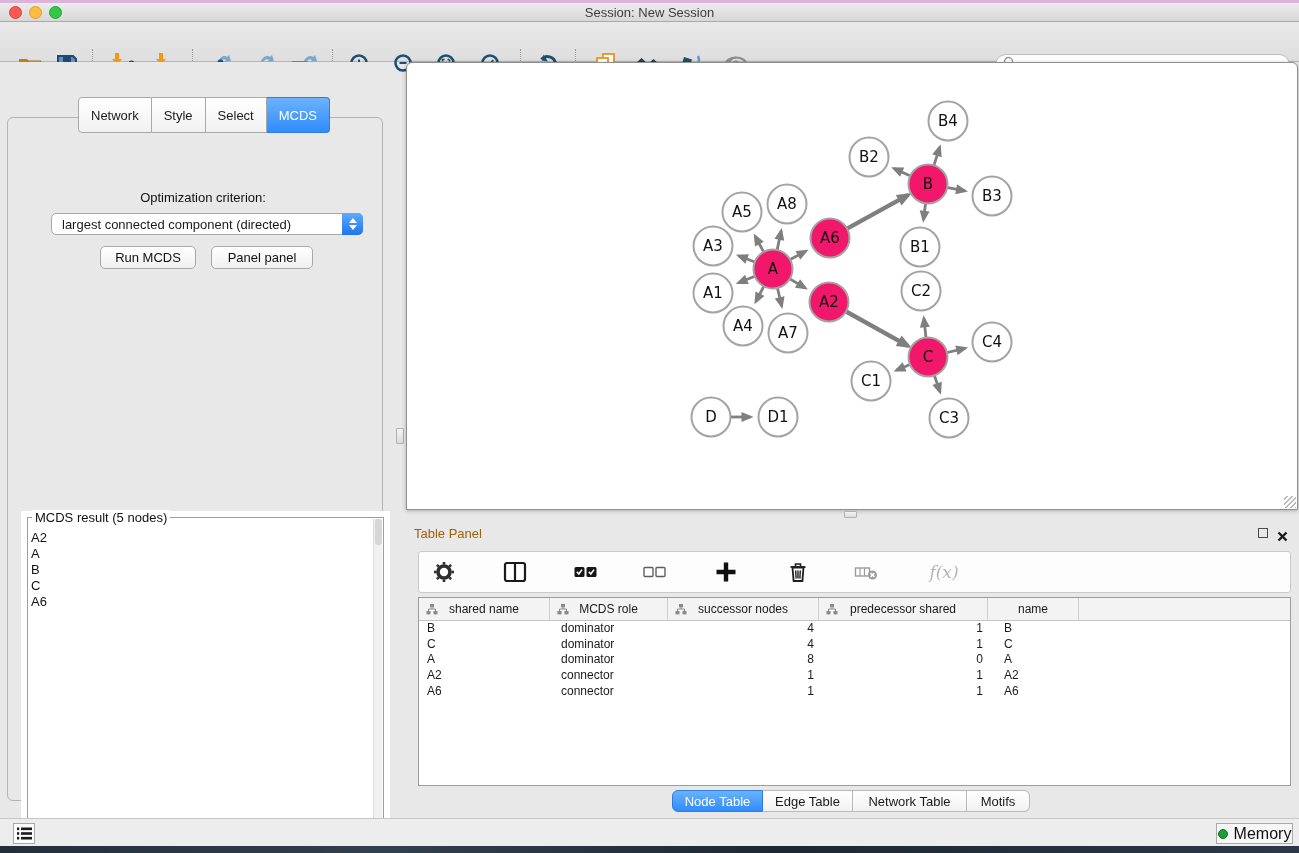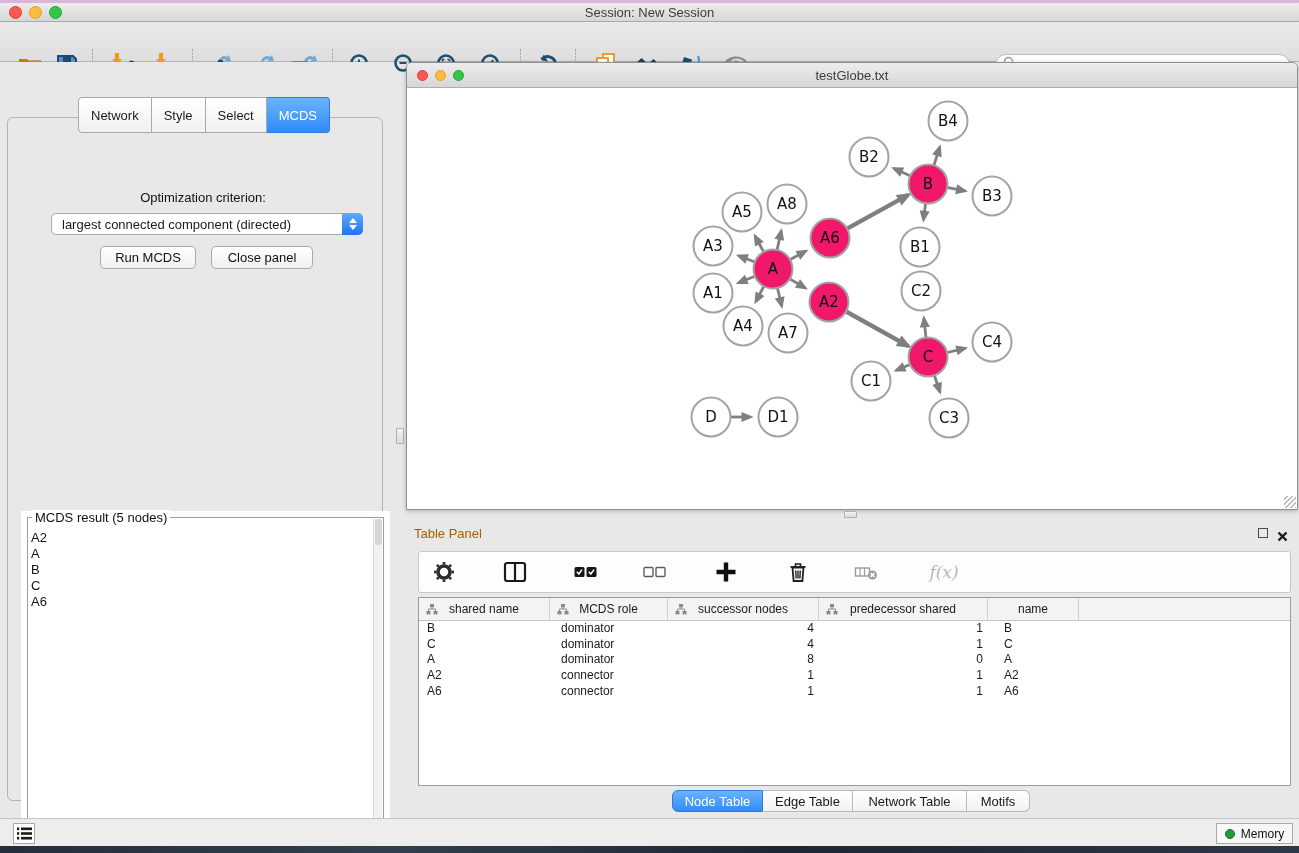--- a/index.html
+++ b/index.html
@@ -99,21 +99,21 @@
     background:linear-gradient(#ffffff,#f2f2f2); border:1px solid #b9b9b9; border-left:none; color:#1a1a1a; }
   .seg-tab:first-child { border-left:1px solid #b9b9b9; border-radius:6px 0 0 6px; }
   .seg-tab:last-child { border-radius:0 6px 6px 0; }
   .seg-tab.selected { background:linear-gradient(#6cb2fd,#2f8cfb); border-color:#2b7de0; color:#fff; }
 
   
   #statusbar { left:0; top:818px; width:1299px; height:28px; background:#ededed; border-top:1px solid #c6c6c6; }
   #list-btn { position:absolute; left:13px; top:4px; width:22px; height:21px; background:#fbfbfb; border:1px solid #a9a9a9;
     display:flex; align-items:center; justify-content:center; }
   #memory-btn { position:absolute; right:6px; top:4px; width:77px; height:21px; background:#f7f7f7; border:1px solid #a9a9a9;
-    display:flex; align-items:center; justify-content:center; gap:6px; font-size:12px; color:#111; }
+    display:flex; align-items:center; justify-content:center; gap:6px; font-size:16px; color:#111; }
   #memory-dot { width:10px; height:10px; border-radius:50%; background:#1d9e3a; border:1px solid #12702a; }
   #bottom-strip { left:0; top:846px; width:1299px; height:7px;
     background:linear-gradient(90deg,#232e3b,#31404e 30%,#1d2733 60%,#2b3847); }
 </style>
 </head>
 <body>
 
 <div id="top-strip" class="abs"></div>
 <div id="titlebar" class="abs">
   <div class="lights">
@@ -276,21 +276,21 @@
   <div id="cp-box">
     <div id="opt-select">
       <span>largest connected component (directed)</span>
       <span id="opt-stepper">
           <span class="chev-up"></span>
           <span class="chev-dn"></span>
         </span>
     </div>
     <div id="opt-label">Optimization criterion:</div>
     <button class="cp-btn" id="run-btn">Run MCDS</button>
-    <button class="cp-btn" id="closep-btn">Close panel</button>
+    <button class="cp-btn" id="closep-btn">Panel panel</button>
     <div id="mcds-result">
       <div id="mcds-fieldset">
         <span id="mcds-legend">MCDS result (5 nodes)</span>
         <div id="mcds-list">
             <div class="mcds-item">A2</div>
             <div class="mcds-item">A</div>
             <div class="mcds-item">B</div>
             <div class="mcds-item">C</div>
             <div class="mcds-item">A6</div>
           </div>
@@ -304,28 +304,20 @@
     <div class="cp-tab">Network</div>
     <div class="cp-tab">Style</div>
     <div class="cp-tab">Select</div>
     <div class="cp-tab selected">MCDS</div>
   </div>
 </div>
 
 <div class="split-handle" style="left:396px; top:428px; width:8px; height:16px;"></div>
 
 <div id="net-window" class="abs">
-  <div id="net-titlebar">
-    <div id="net-lights" class="lights" style="position:absolute;">
-      <span class="light red"></span>
-      <span class="light yel"></span>
-      <span class="light grn"></span>
-    </div>
-    <span class="title">testGlobe.txt</span>
-  </div>
   <svg id="graph-svg" width="890" height="421">
     <defs>
       <marker id="arrow" markerUnits="userSpaceOnUse" markerWidth="14" markerHeight="12" refX="10" refY="6" orient="auto">
         <path d="M1 1 L13 6 L1 11 z" fill="#7F7F7F"></path>
       </marker>
       <marker id="arrowT" markerUnits="userSpaceOnUse" markerWidth="17" markerHeight="14" refX="12" refY="7" orient="auto">
         <path d="M1 1 L16 7 L1 13 z" fill="#7F7F7F"></path>
       </marker>
     </defs>
   <line x1="357.6" y1="165.6" x2="348.1" y2="148.2" stroke="#7F7F7F" stroke-width="2.8" marker-end="url(#arrow)"></line>

